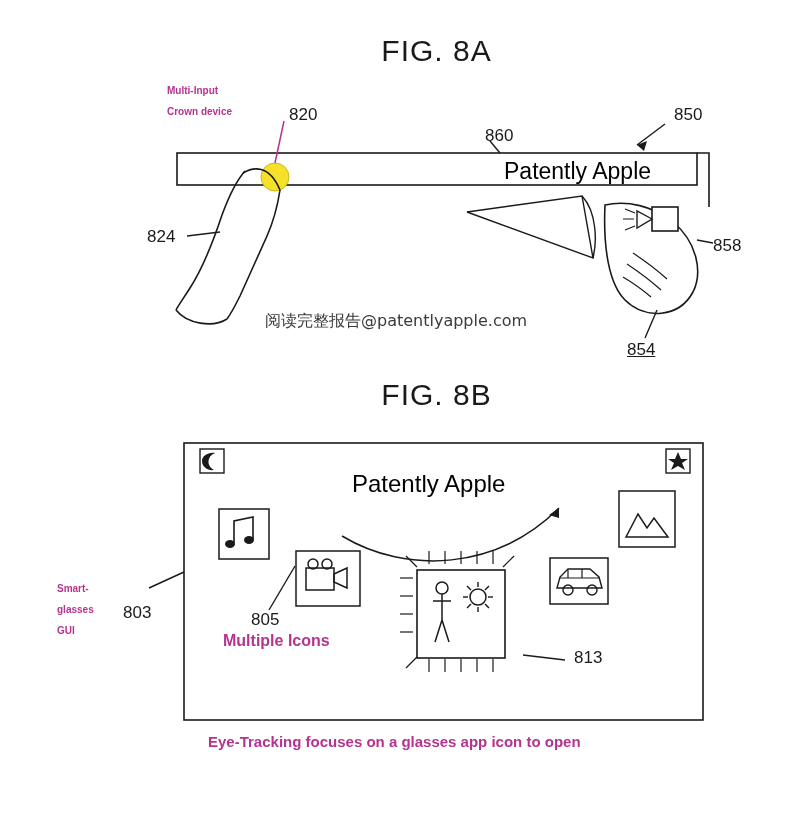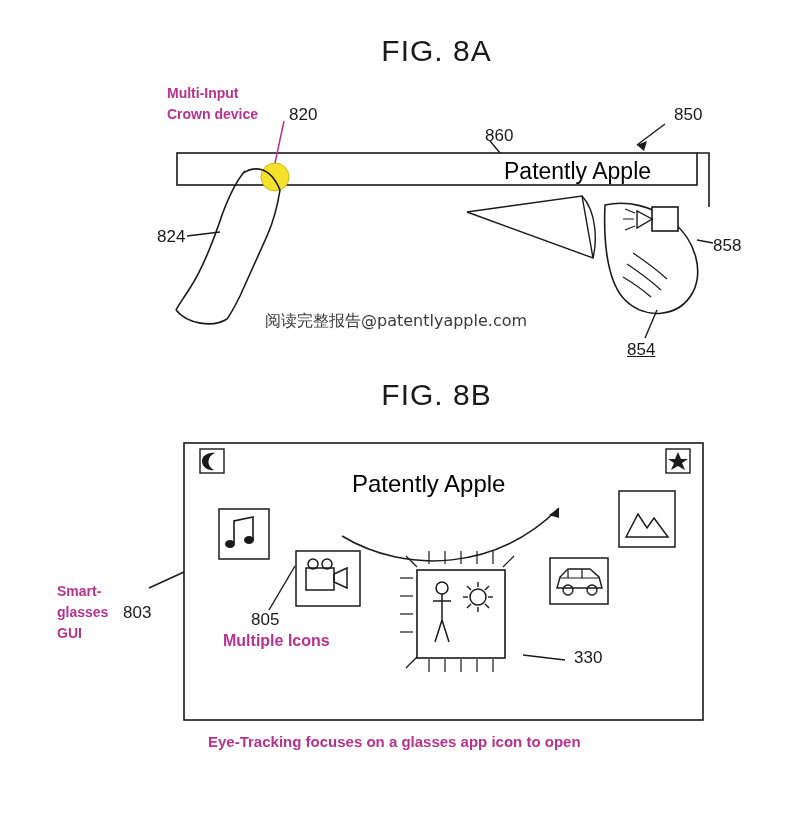--- a/index.html
+++ b/index.html
@@ -37,21 +37,21 @@
     position: absolute;
     left: 0;
     top: 0;
     width: 799px;
     height: 832px;
   }
 
   .label {
     position: absolute;
     font-family: "Liberation Sans", sans-serif;
-    font-size: 14px;
+    font-size: 10px;
     color: #1a1a1a;
     white-space: pre;
   }
   .label-magenta {
     color: #b5338f;
     font-weight: bold;
   }
   .watermark {
     position: absolute;
     font-family: "Liberation Sans", sans-serif;
@@ -192,34 +192,34 @@
 
       <path d="M112,588 L147,572" fill="none" stroke="#1a1a1a" stroke-width="1.4"></path>
       <path d="M232,610 L258,566" fill="none" stroke="#1a1a1a" stroke-width="1.4"></path>
       <path d="M486,655 L528,660" fill="none" stroke="#1a1a1a" stroke-width="1.4"></path>
     </g>
   </svg>
 
   <div class="label label-magenta" style="left:130px; top:85px;">Multi-Input</div>
   <div class="label label-magenta" style="left:130px; top:106px;">Crown device</div>
   <div class="label" style="left:252px; top:105px; font-size:17px;">820</div>
-  <div class="label" style="left:120px; top:227px; font-size:17px;">824</div>
+  <div class="label" style="left:110px; top:227px; font-size:17px;">824</div>
   <div class="label" style="left:448px; top:126px; font-size:17px;">860</div>
   <div class="label" style="left:637px; top:105px; font-size:17px;">850</div>
   <div class="label" style="left:676px; top:236px; font-size:17px;">858</div>
   <div class="label" style="left:590px; top:340px; font-size:17px;text-decoration:underline;">854</div>
 
   <div class="watermark" style="left:467px; top:158px; font-size:23px;">Patently Apple</div>
   <div class="cn-watermark" style="left:228px; top:311px;text-align:right;">阅读完整报告@patentlyapple.com</div>
 
   <div class="watermark" style="left:315px; top:470px; font-size:24px;">Patently Apple</div>
 
   <div class="label label-magenta" style="left:20px; top:583px;">Smart-</div>
   <div class="label label-magenta" style="left:20px; top:604px;">glasses</div>
   <div class="label label-magenta" style="left:20px; top:625px;">GUI</div>
   <div class="label" style="left:86px; top:603px; font-size:17px;">803</div>
   <div class="label" style="left:214px; top:610px; font-size:17px;">805</div>
-  <div class="label" style="left:537px; top:648px; font-size:17px;">330</div>
+  <div class="label" style="left:537px; top:648px; font-size:17px;">813</div>
   <div class="label label-magenta" style="left:186px; top:632px; font-size:16px;">Multiple Icons</div>
 
   <div class="caption" style="left:171px; top:733px;">Eye-Tracking focuses on a glasses app icon to open</div>
 
 </div>
 
 </body></html>

